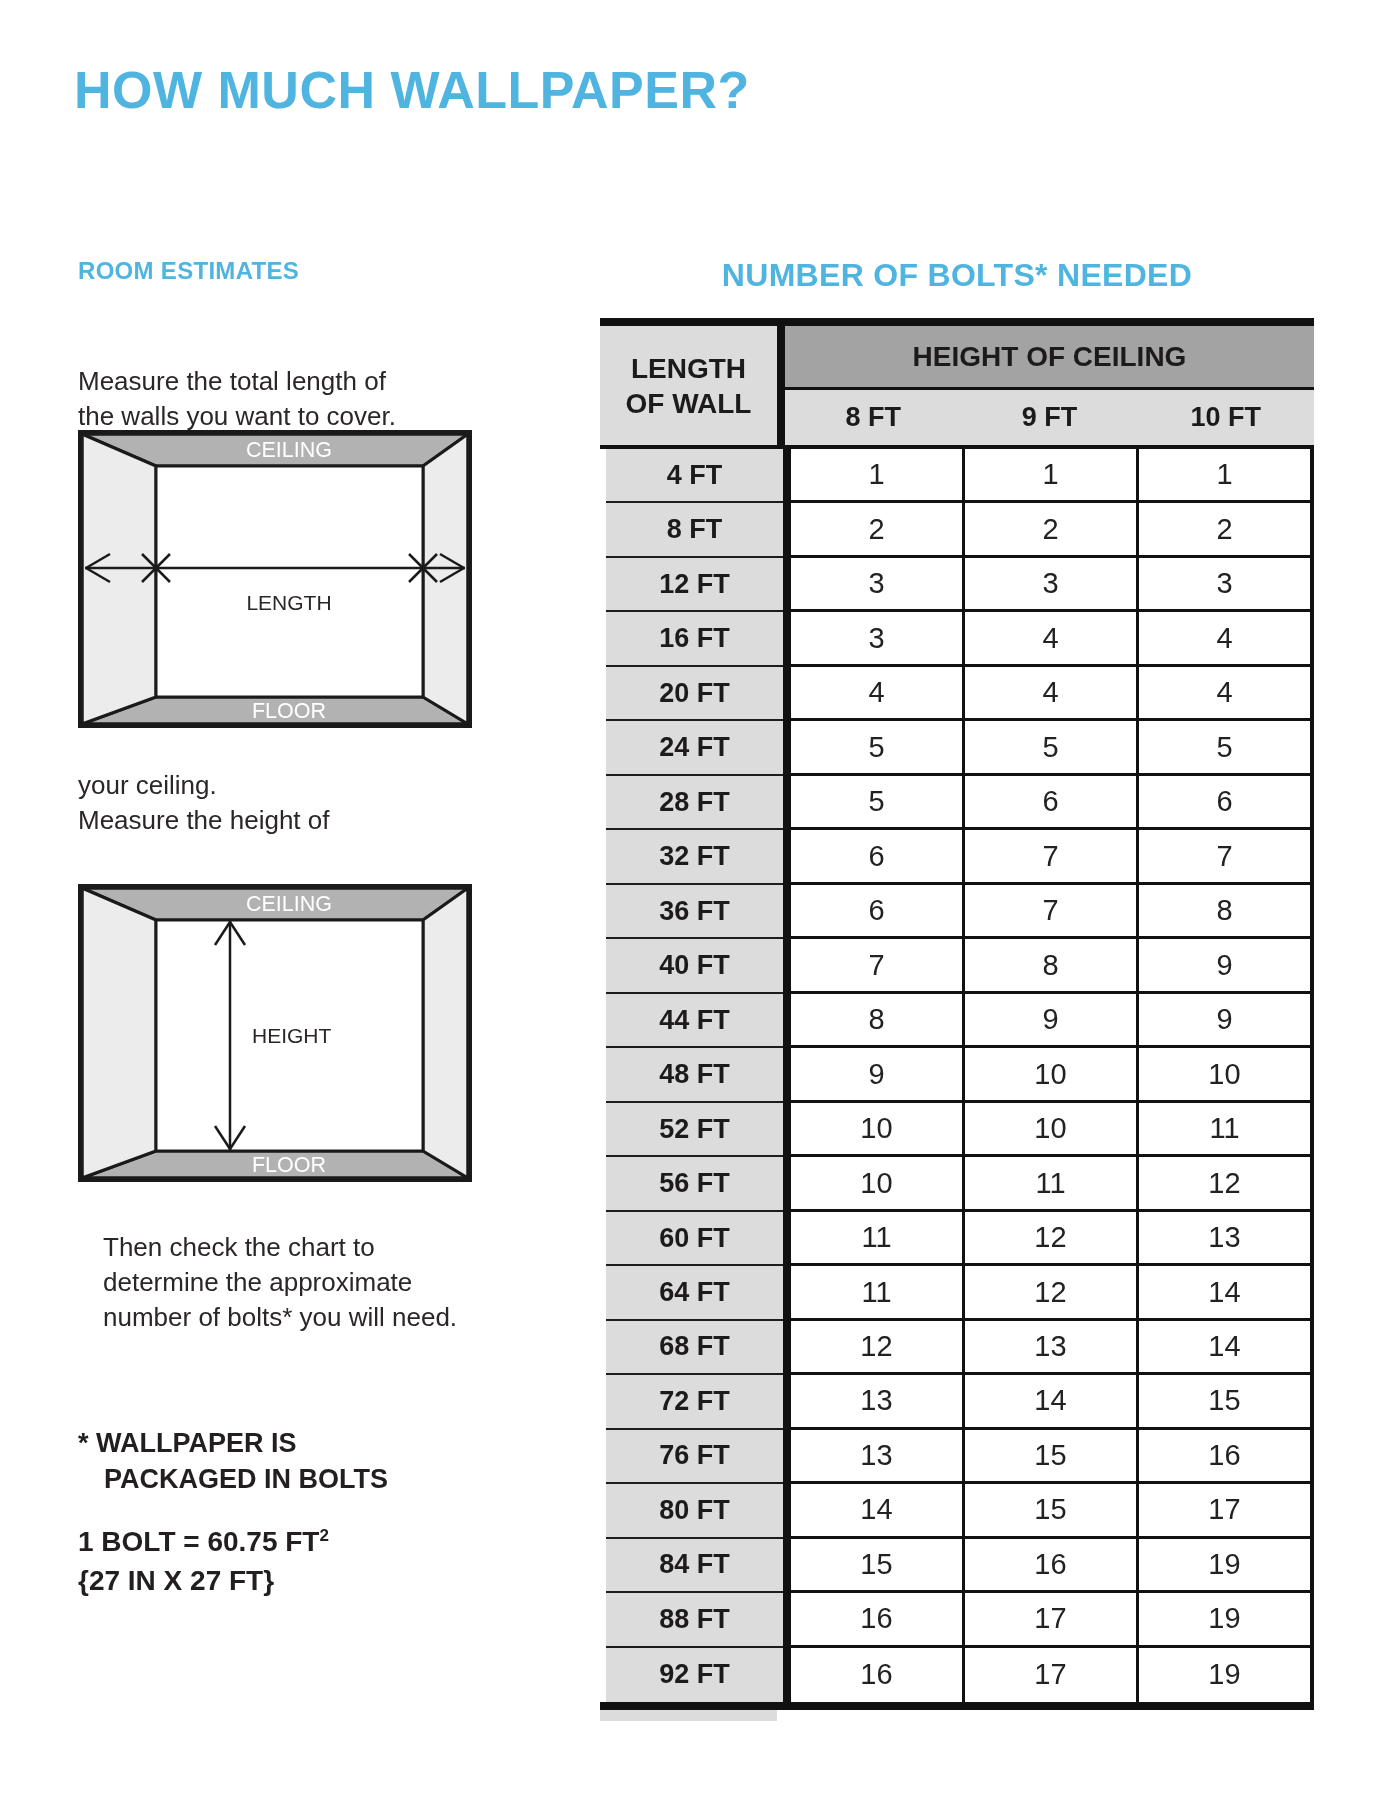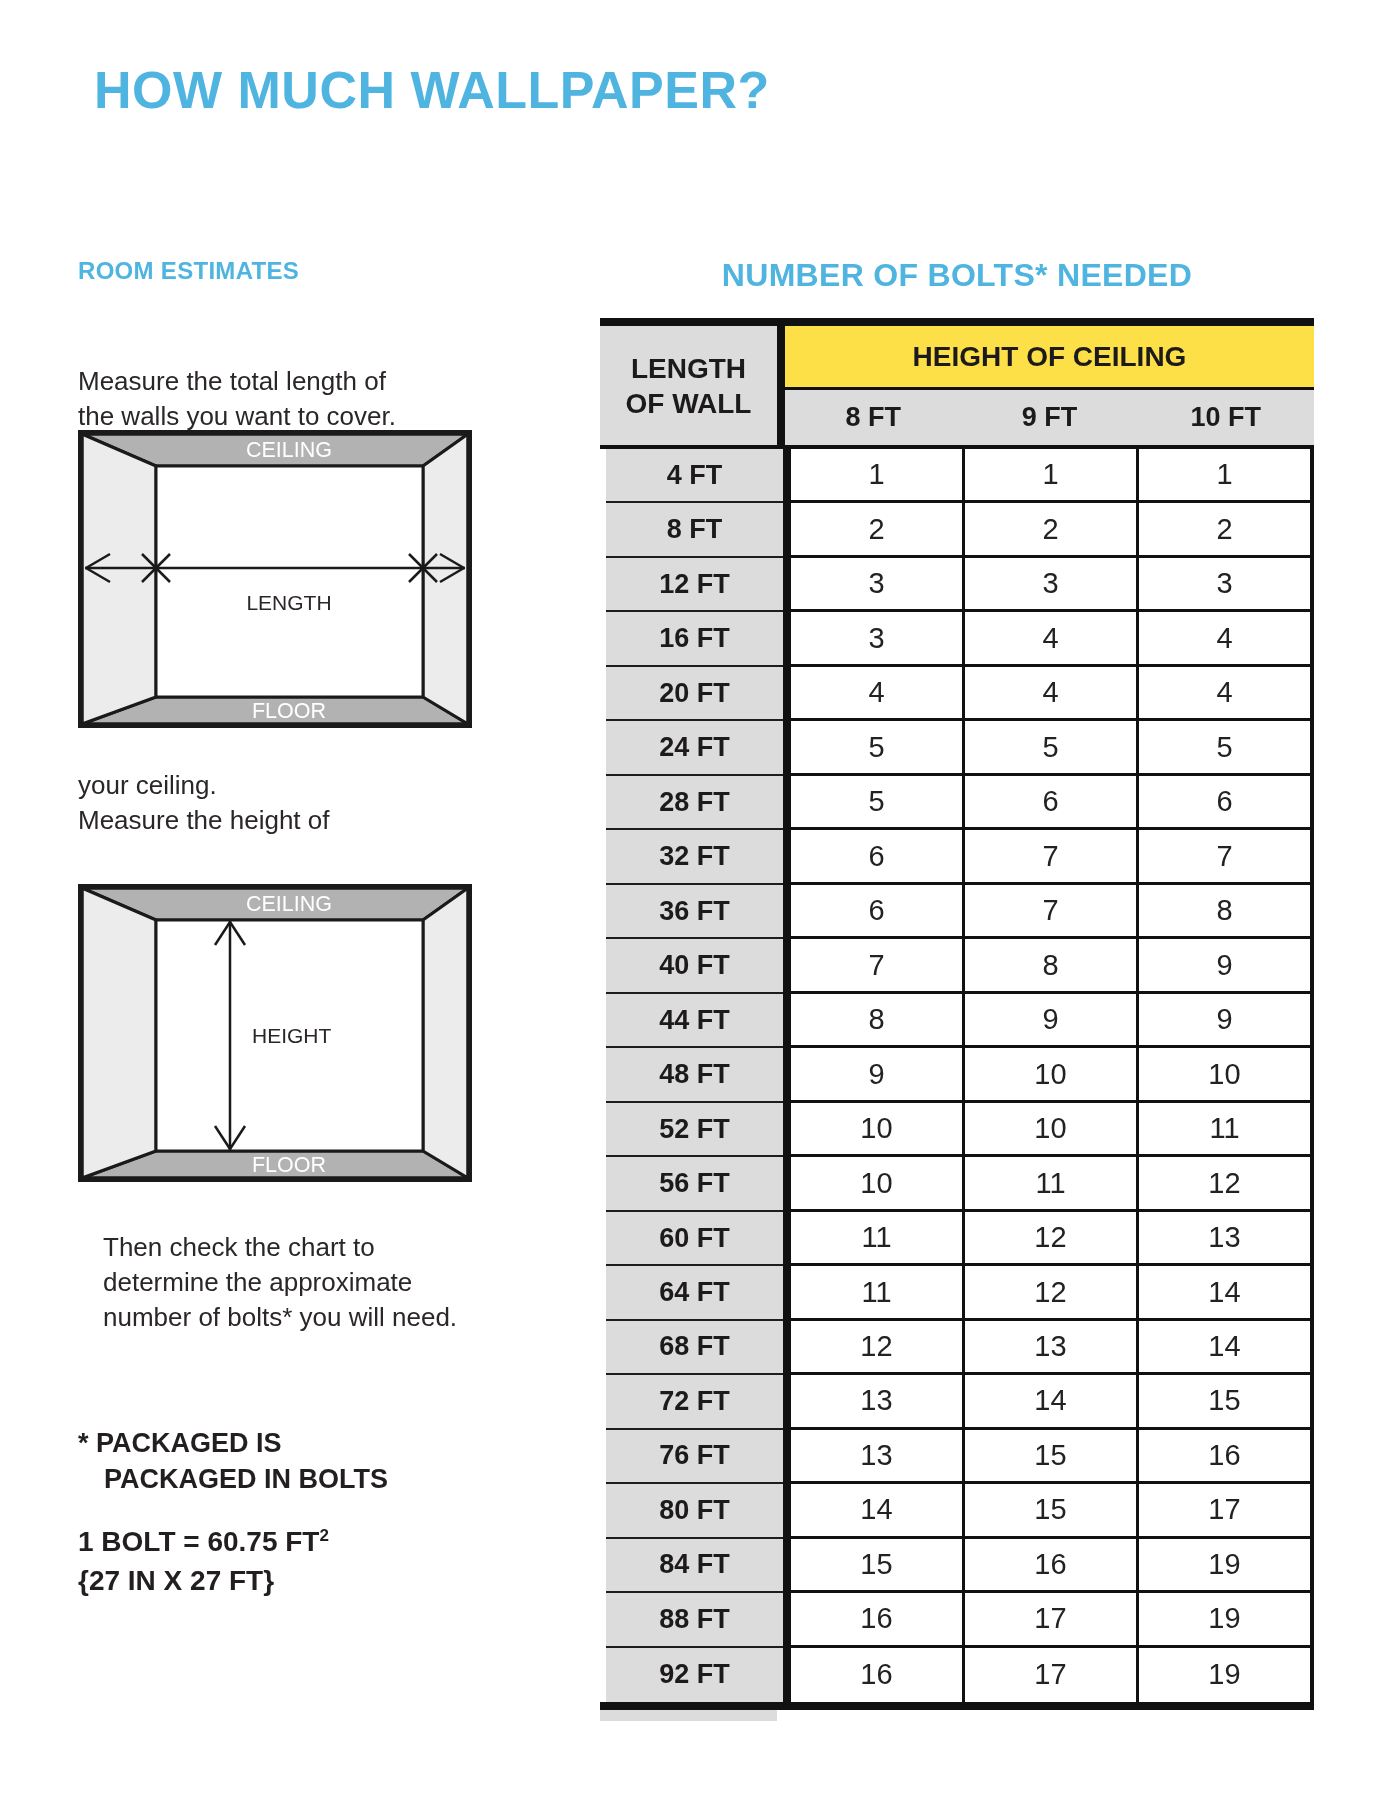--- a/index.html
+++ b/index.html
@@ -3,21 +3,21 @@
 <meta charset="utf-8">
 <style>
   html,body{margin:0;padding:0;}
   body{
     width:1391px;height:1800px;position:relative;background:#ffffff;
     font-family:"Liberation Sans", sans-serif;color:#231f20;overflow:hidden;
   }
   *,*::before,*::after{box-sizing:border-box;}
 
   .page-title{
-    position:absolute;left:94px;top:60px;
+    position:absolute;left:74px;top:60px;
     font-size:52px;font-weight:bold;color:#50B4E0;letter-spacing:.5px;text-align:center;
   }
   .section-heading{
     position:absolute;left:78px;top:257px;
     font-size:24px;font-weight:bold;color:#50B4E0;letter-spacing:.3px;
   }
   .table-heading{
     position:absolute;left:600px;top:257px;width:714px;text-align:center;
     font-size:32px;font-weight:bold;color:#50B4E0;letter-spacing:.3px;
   }
@@ -49,21 +49,21 @@
   .tbl-top{height:8px;background:#111;}
   .tbl-header{display:flex;}
   .hdr-left{
     width:177px;height:119px;background:#dcdcdd;
     display:flex;flex-direction:column;justify-content:center;align-items:center;
     font-weight:bold;font-size:28px;line-height:1.25;color:#1d1a1b;
   }
   .hdr-divider{width:8px;background:#111;}
   .hdr-right{flex:1;}
   .span-hdr{
-    height:64px;background:#fde047;border-bottom:3px solid #111;
+    height:64px;background:#a3a3a3;border-bottom:3px solid #111;
     display:flex;align-items:center;justify-content:center;
     font-weight:bold;font-size:28px;color:#1d1a1b;
   }
   .sub-hdr{height:55px;background:#dcdcdd;display:flex;}
   .sub-hdr .sub-cell{
     flex:1;display:flex;align-items:center;justify-content:center;
     font-weight:bold;font-size:27px;color:#1d1a1b;
   }
   .hdr-rule{height:4px;background:#111;}
   .tbl-body{display:flex;flex-direction:column;height:1253px;padding-left:6px;}
@@ -150,21 +150,21 @@
   </svg>
 </div>
 
 <div class="para para-3">
   <div>Then check the chart to</div>
   <div>determine the approximate</div>
   <div>number of bolts* you will need.</div>
 </div>
 
 <div class="footnote">
-  <div>* PACKAGED IS</div>
+  <div>* WALLPAPER IS</div>
   <div class="indent">PACKAGED IN BOLTS</div>
 </div>
 
 <div class="bolt-spec">
   <div><span>1 BOLT = 60.75 FT</span><sup>2</sup></div>
   <div>{27 IN X 27 FT}</div>
 </div>
 
 <div class="tbl">
   <div class="tbl-top"></div>

